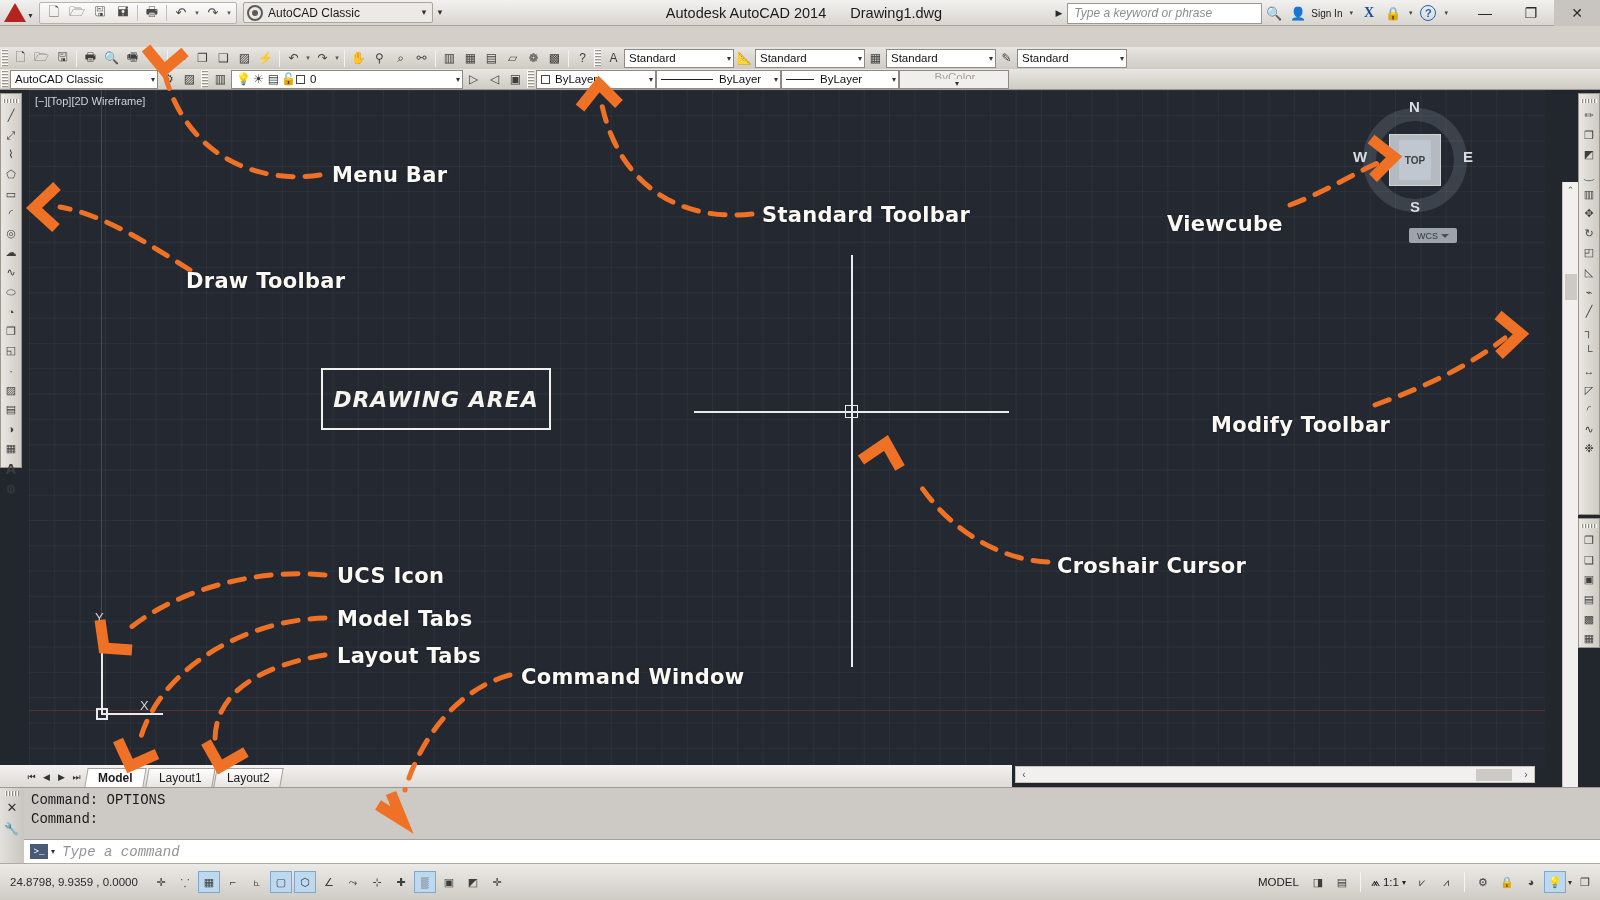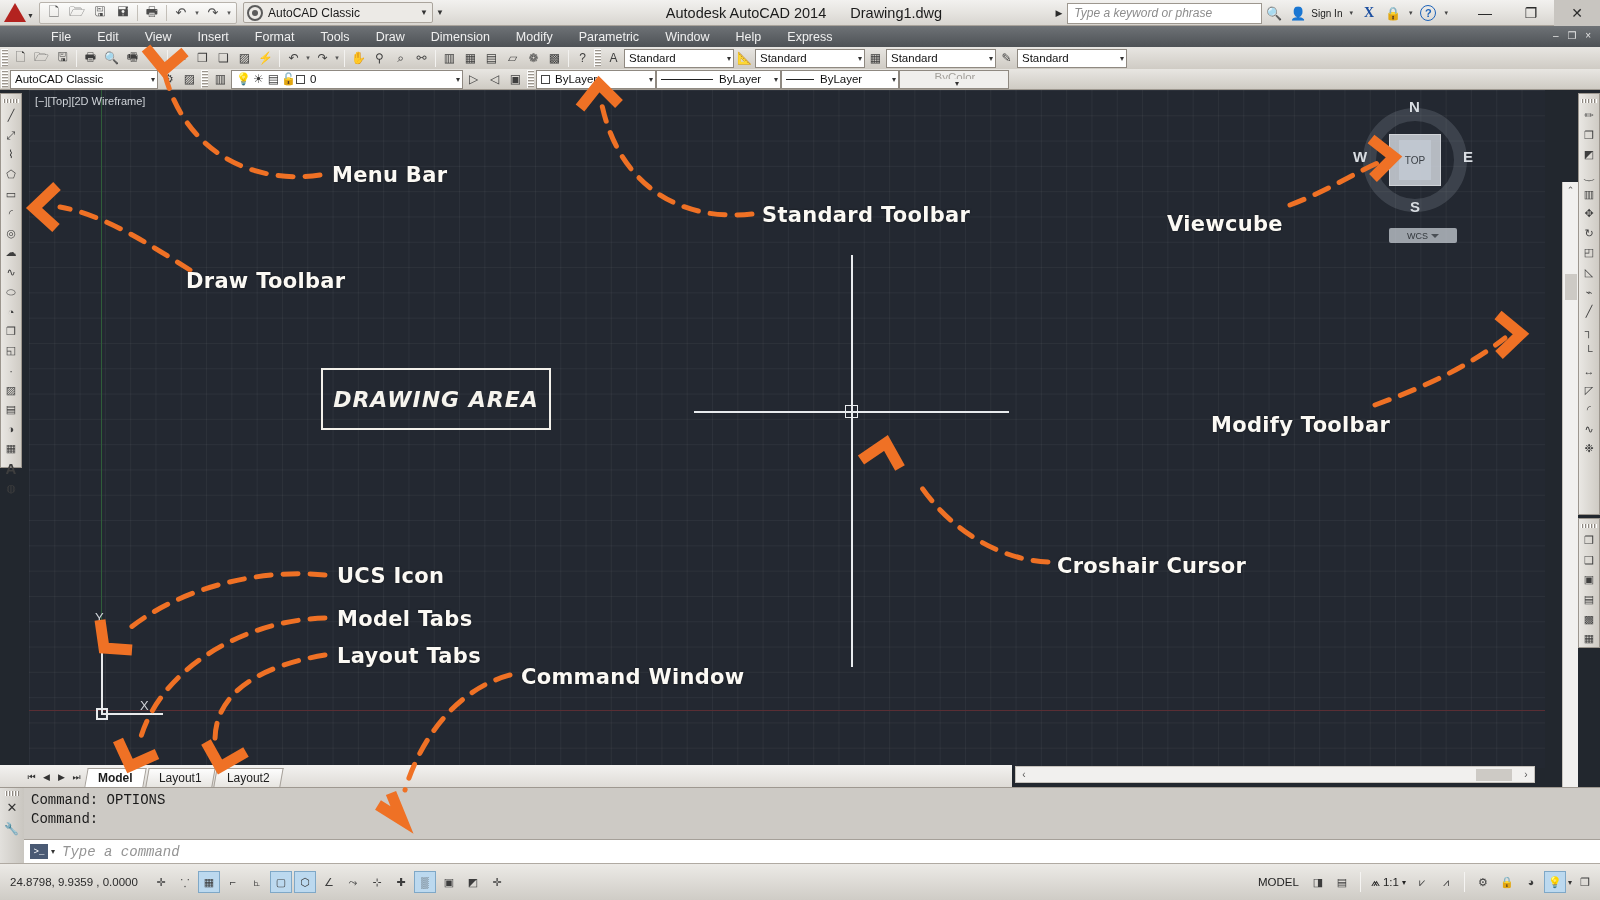--- a/index.html
+++ b/index.html
@@ -151,25 +151,25 @@
 
   
   .viewcube { position: absolute; right: 70px; top: 10px; width: 120px; height: 120px; }
   .vc-ring { position: absolute; left: 8px; top: 8px; width: 104px; height: 104px;
              border-radius: 50%; border: 13px solid rgba(180,188,198,0.18); }
   .vc-cube { position: absolute; left: 34px; top: 34px; width: 52px; height: 52px;
              background: rgba(218,223,230,0.80); border: 1px solid rgba(255,255,255,0.35);
              display: flex; align-items: center; justify-content: center; }
   .vc-inner { width: 32px; height: 40px; background: rgba(196,203,212,0.75);
               display:flex;align-items:center;justify-content:center;
-              font-size: 10px; color: #3b4046; font-weight: normal; }
+              font-size: 10px; color: #3b4046; font-weight: bold; }
   .vc-n,.vc-s,.vc-e,.vc-w { position: absolute; font-size: 15px; font-weight: bold; color: #d9dde2; }
   .vc-n { left: 54px; top: -2px; } .vc-s { left: 55px; top: 98px; }
   .vc-e { left: 108px; top: 48px; } .vc-w { left: -2px; top: 48px; }
-  .wcs { position: absolute; right: 88px; top: 138px; width: 68px; height: 15px;
+  .wcs { position: absolute; right: 88px; top: 138px; width: 48px; height: 15px;
          background: rgba(205,210,217,0.72); border-radius: 2px;
          display:flex;align-items:center;justify-content:center;gap:3px;
          font-size: 9px; color: #33383d; }
   .wcs .tri { width:0;height:0;border-left:4px solid transparent;border-right:4px solid transparent;
               border-top:4px solid #4a4f55; }
 
   
   .vtool {
     position: absolute; width: 22px;
     background: linear-gradient(to right,#e9e7e3,#cfcbc4);
@@ -305,36 +305,20 @@
       <div class="caret-sm">▾</div>
     </div>
 
     <div class="winctrl">
       <div>—</div>
       <div>❐</div>
       <div class="wc-close">✕</div>
     </div>
   </div>
 
-  <div class="menubar">
-    <div class="menu-item">File</div>
-    <div class="menu-item">Edit</div>
-    <div class="menu-item">View</div>
-    <div class="menu-item">Insert</div>
-    <div class="menu-item">Format</div>
-    <div class="menu-item">Tools</div>
-    <div class="menu-item">Draw</div>
-    <div class="menu-item">Dimension</div>
-    <div class="menu-item">Modify</div>
-    <div class="menu-item">Parametric</div>
-    <div class="menu-item">Window</div>
-    <div class="menu-item">Help</div>
-    <div class="menu-item">Express</div>
-    <div class="mdi-ctrl">– ❐ ×</div>
-  </div>
 
   <div class="tbrow tbrow1">
     <div class="grip"></div>
     <div class="tb-btn">🗋</div>
     <div class="tb-btn">🗁</div>
     <div class="tb-btn">🖫</div>
     <div class="tb-sep"></div>
     <div class="tb-btn">🖶</div>
     <div class="tb-btn">🔍</div>
     <div class="tb-btn">🖷</div>

